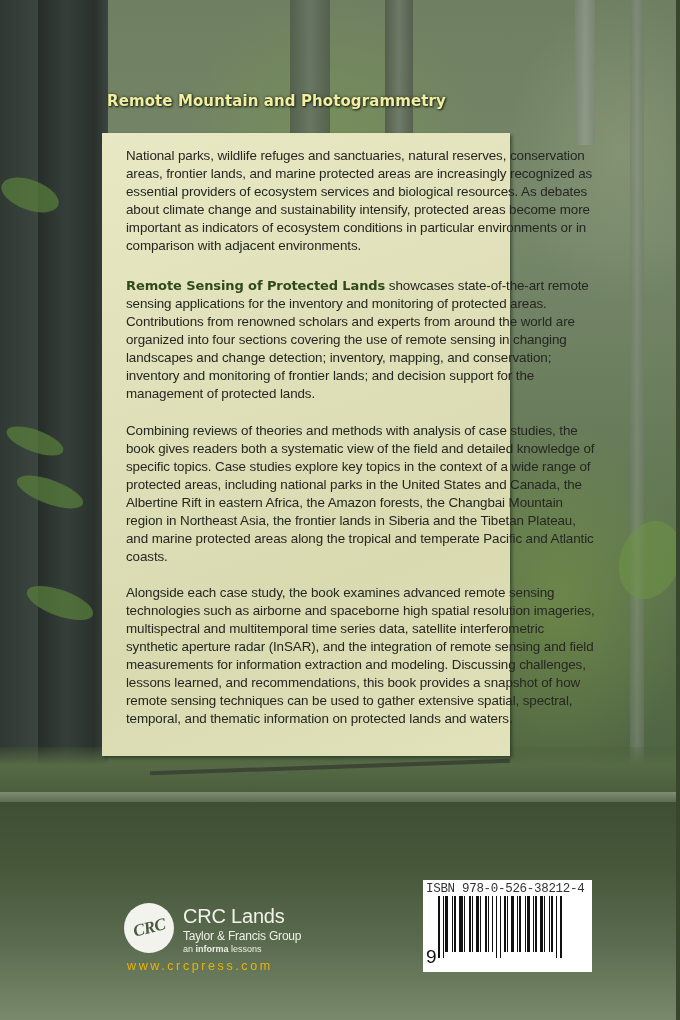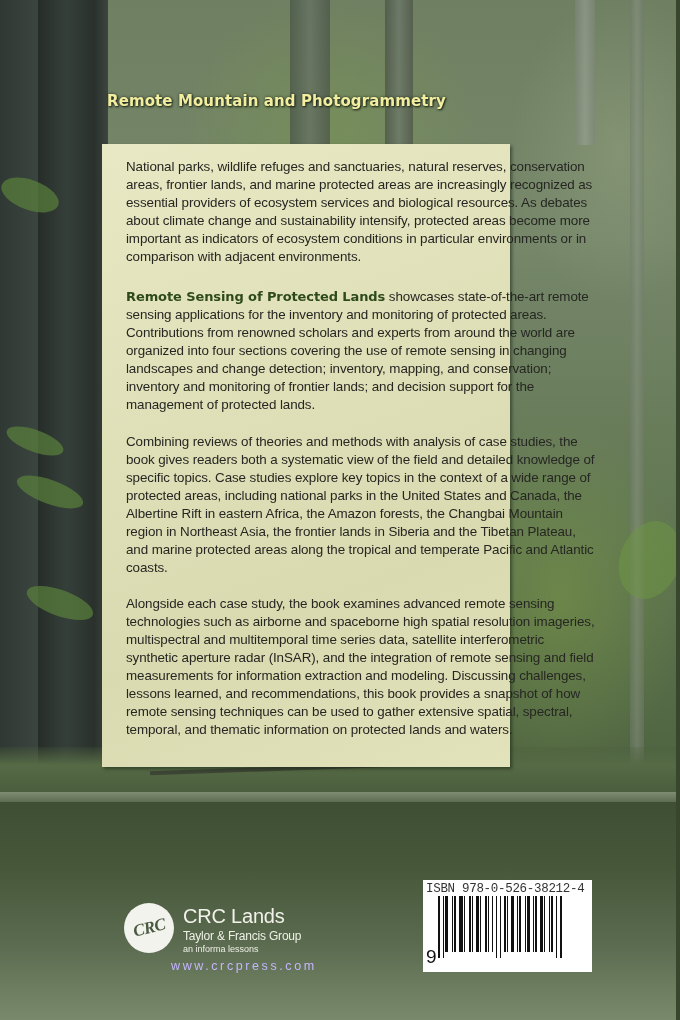--- a/index.html
+++ b/index.html
@@ -31,21 +31,21 @@
   
   .series {
     position:absolute; left:107px; top:92px;
     font-family:"DejaVu Sans", sans-serif; font-weight:bold; font-size:15px;
     color:#f2eea0; letter-spacing:0.1px;
     text-shadow: 1px 1px 2px #1c2418, 0 0 3px #2b3424;
   }
 
   
   .panel {
-    position:absolute; left:102px; top:144px; width:408px; height:623px;
+    position:absolute; left:102px; top:133px; width:408px; height:623px;
     background:linear-gradient(160deg, #e8e8c4 0%, #dfe0b8 40%, #d9dab0 70%, #e2e2bb 100%);
     box-shadow: 2px 2px 3px rgba(20,30,15,0.5);
   }
   .panel p {
     margin:0; position:absolute; left:24px; width:470px;
     font-size:13.4px; line-height:18px; color:#262622; letter-spacing:-0.1px;
   }
   .panel .lead { color:#2e4a1c; font-family:"DejaVu Sans", sans-serif; font-weight:bold; font-size:13px; }
   .p1 { top:14px; }
   .p2 { top:144px; }
@@ -62,22 +62,22 @@
     position:absolute; left:0; top:0; width:50px; height:50px; border-radius:50%; background:#f3f3ee;
     display:flex; align-items:center; justify-content:center;
   }
   .logo-circle span {
     font-family:"Liberation Serif", serif; font-style:italic; font-weight:bold; font-size:17px; color:#4a5a40;
     transform:rotate(-14deg); letter-spacing:-0.5px;
   }
   .logo-name { position:absolute; left:59px; top:2px; font-size:20px; color:#f2f2ea; letter-spacing:-0.2px; }
   .logo-group { position:absolute; left:59px; top:26px; font-size:12px; color:#eef0e6; letter-spacing:-0.2px; }
   .logo-biz { position:absolute; left:59px; top:41px; font-size:9px; color:#eef0e6; }
-  .logo-biz b { font-weight:normal;margin-top:8px; }
-  .logo-url { position:absolute; left:3px; top:56px; font-size:12.5px; color:#c4b5fd; letter-spacing:2.6px;margin-left:44px; }
+  .logo-biz b { font-weight:bold;margin-top:8px; }
+  .logo-url { position:absolute; left:3px; top:56px; font-size:12.5px; color:#eab308; letter-spacing:2.6px; }
 
   .barcode {
     position:absolute; left:423px; top:880px; width:169px; height:92px; background:#ffffff;
   }
   .isbn {
     position:absolute; left:3px; top:2px; font-family:"Liberation Mono", monospace; font-size:12.5px; color:#333; letter-spacing:-0.3px; white-space:nowrap;
   }
   .bars { position:absolute; left:15px; top:16px; width:145px; height:62px; display:flex; align-items:flex-start; }
   .bars i { display:block; height:56px; background:#111; margin-right:1px; }
   .bars i.g { height:62px; }

